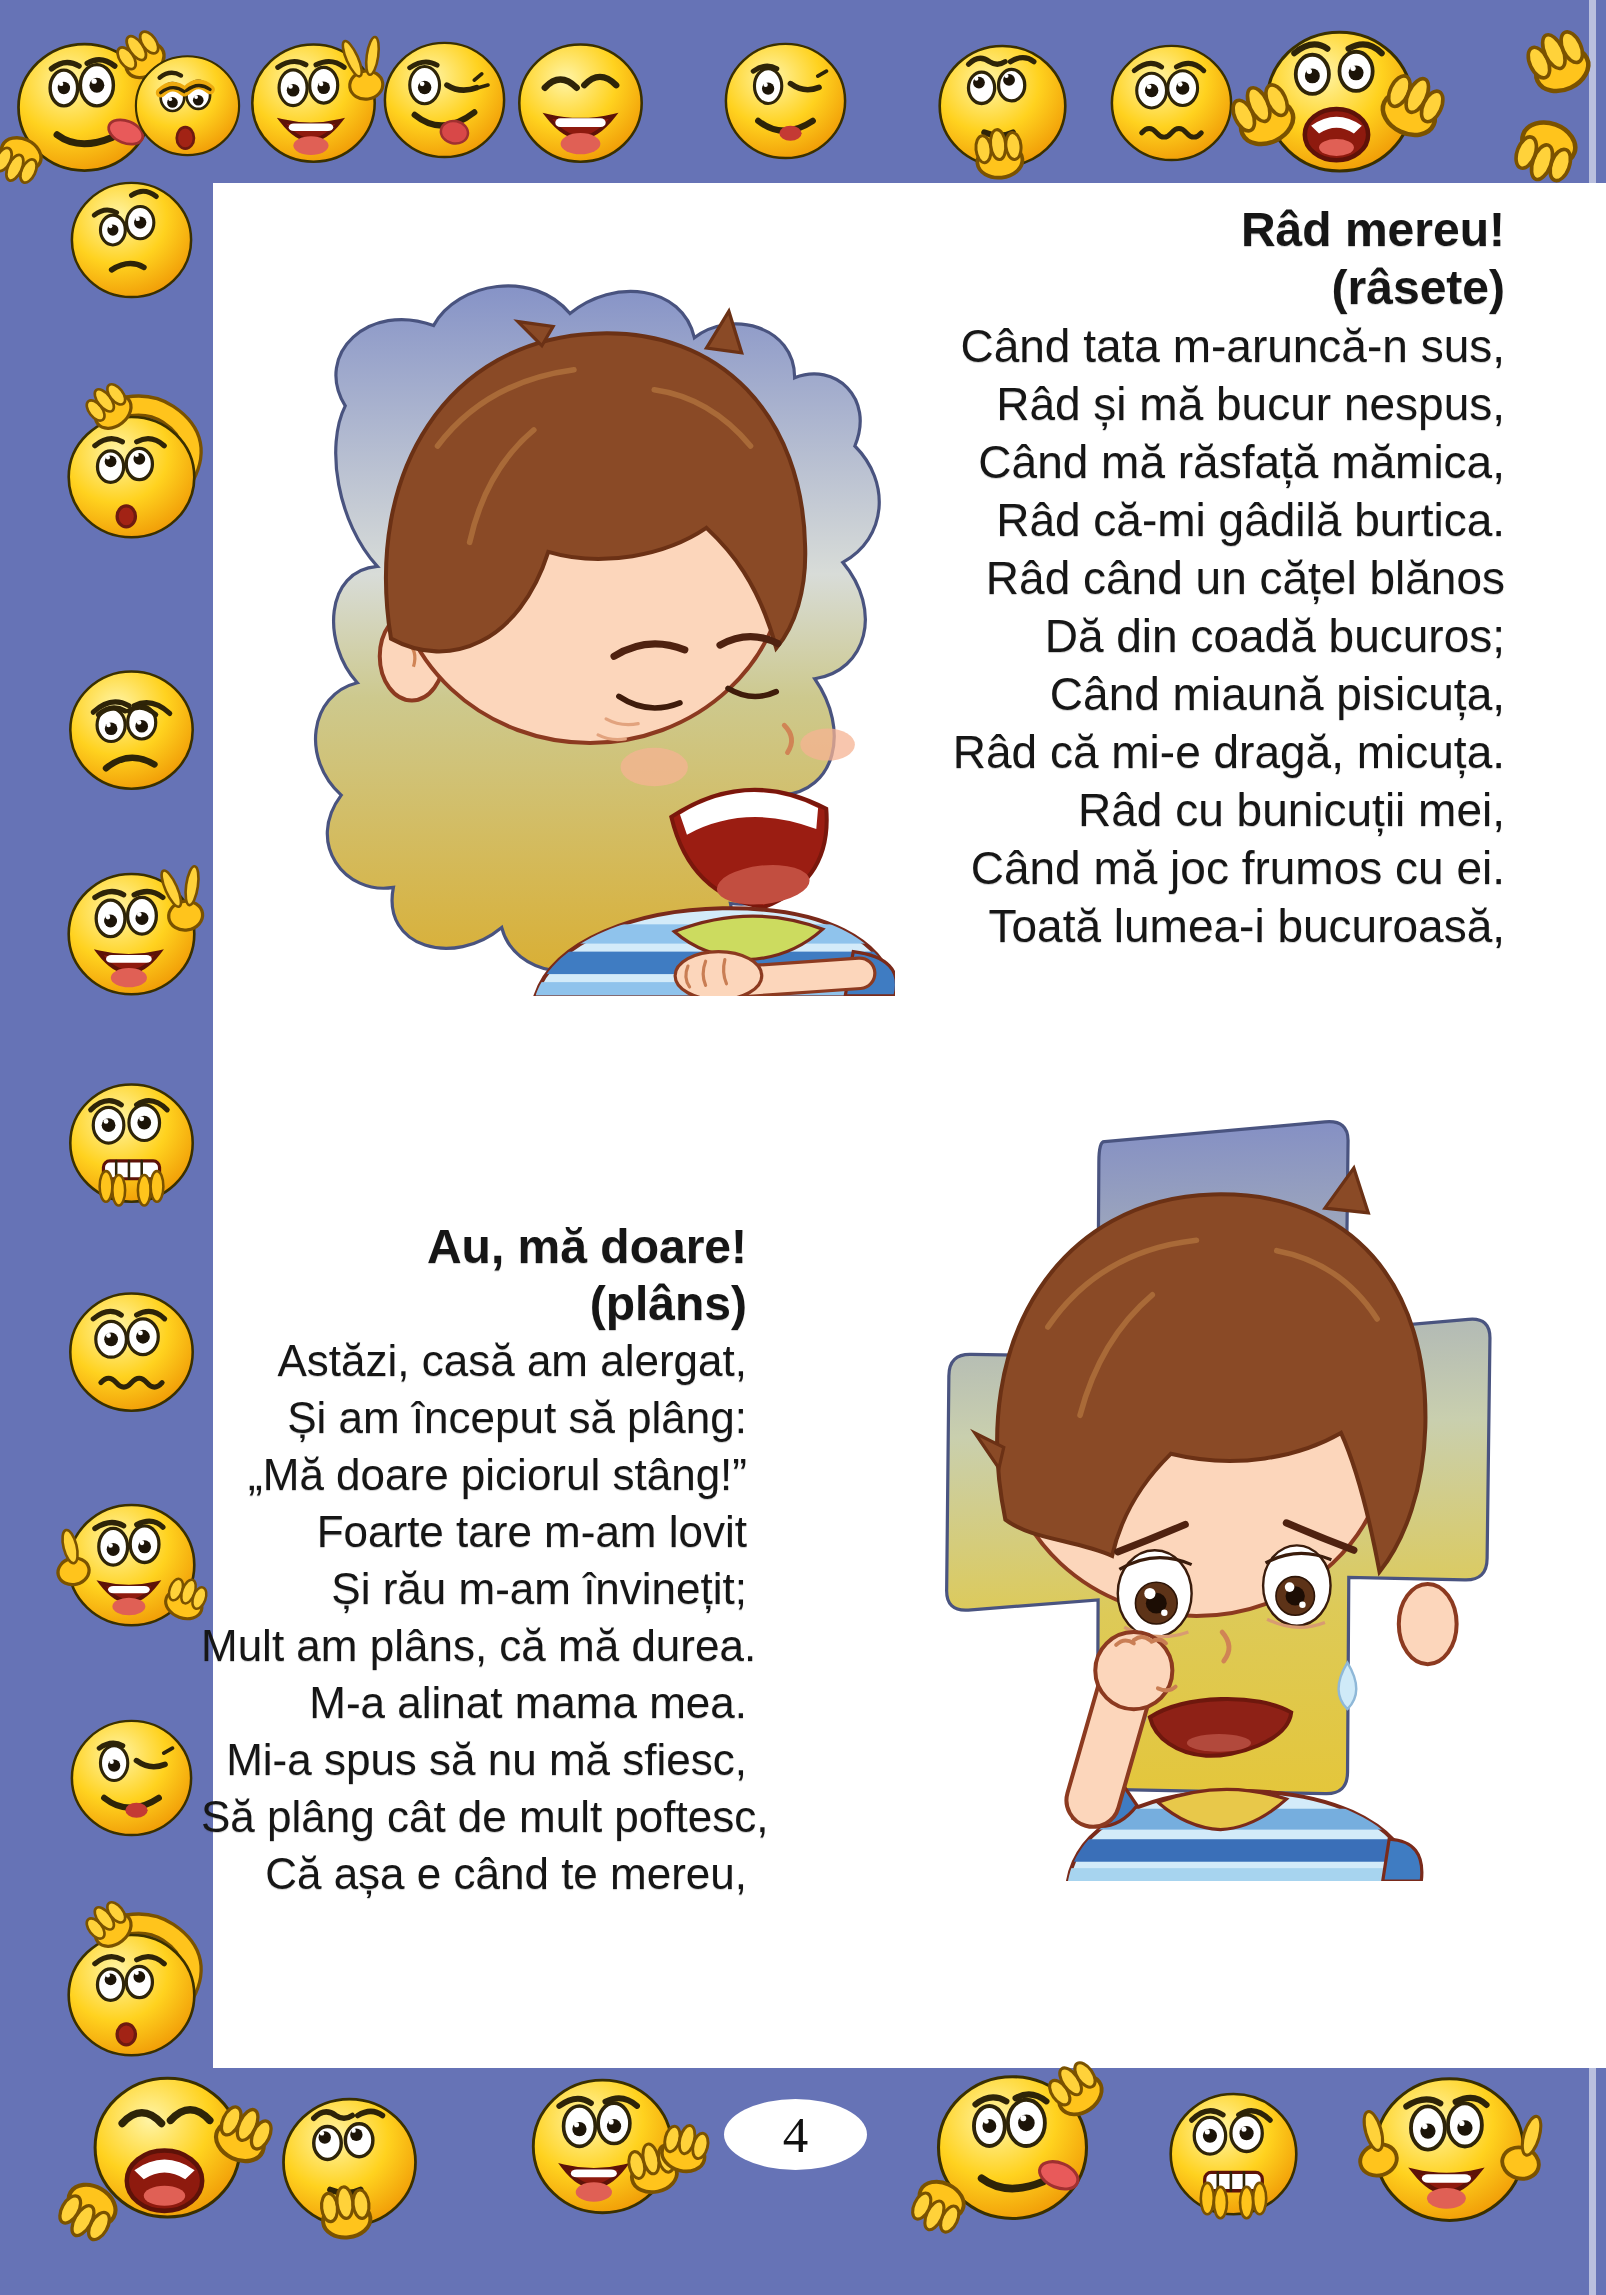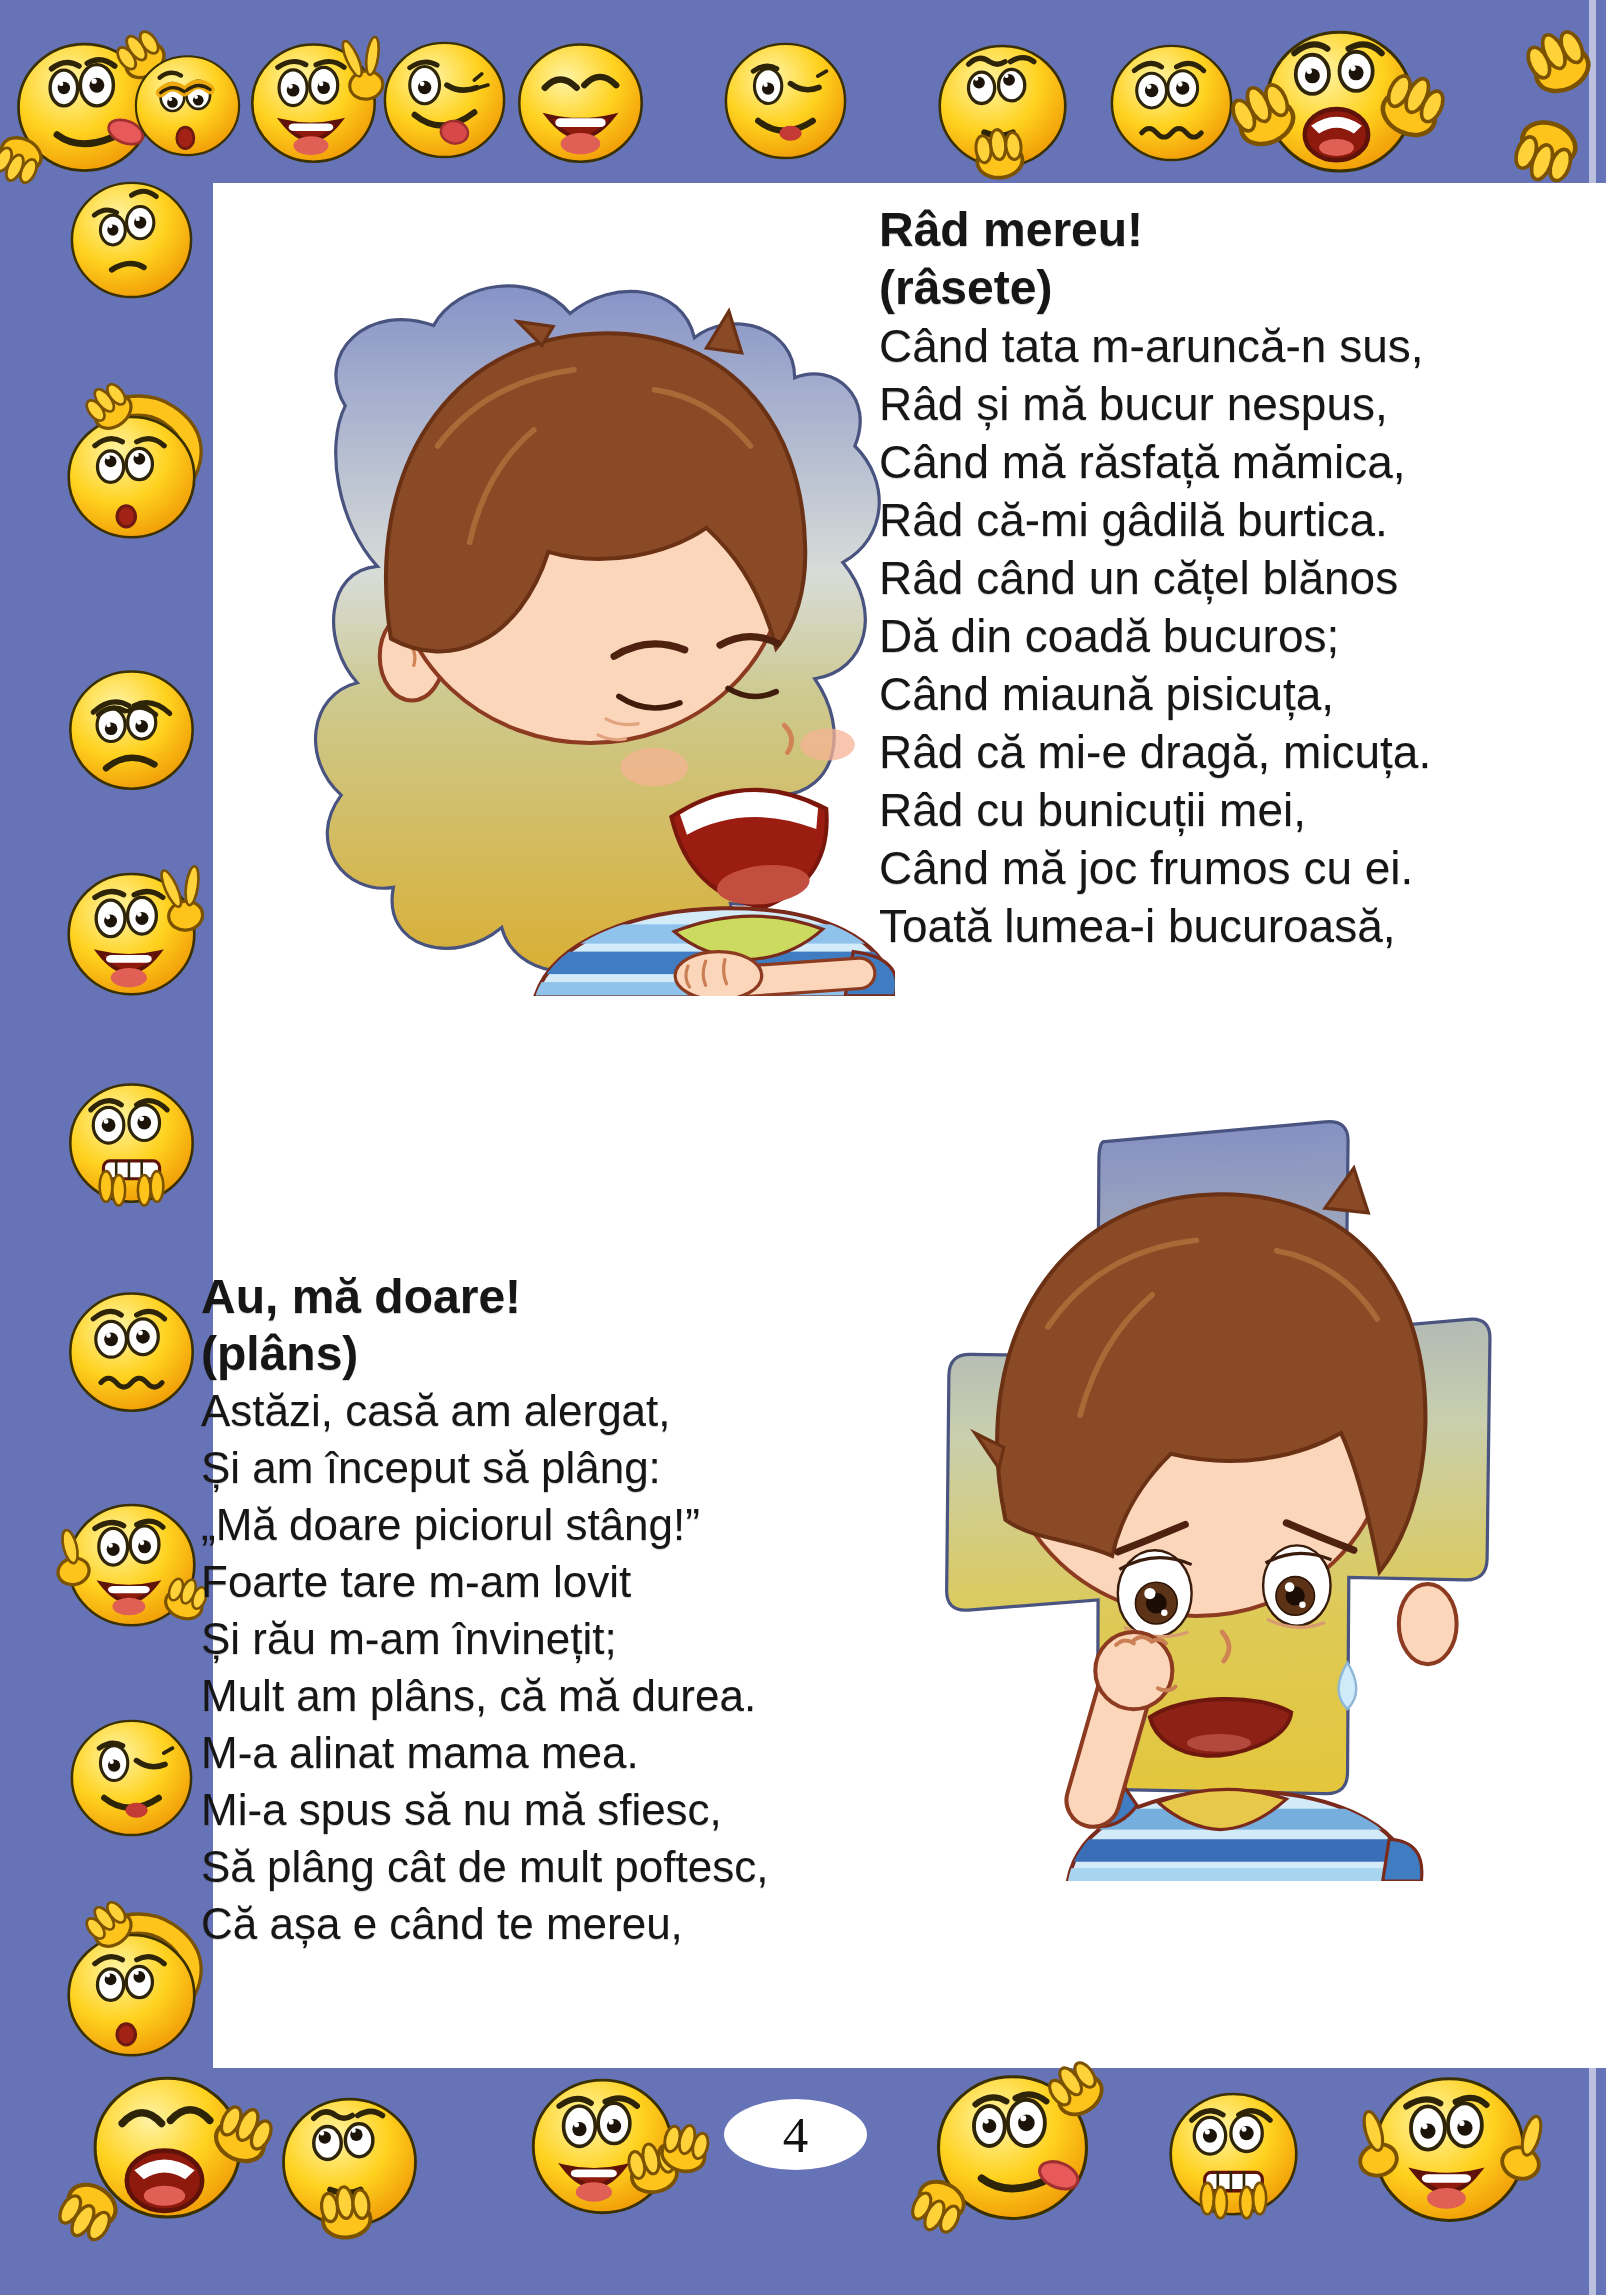--- a/index.html
+++ b/index.html
@@ -6,26 +6,26 @@
   .page{position:relative;width:1606px;height:2295px;background:#ffffff;overflow:hidden;
         font-family:"Liberation Sans", sans-serif;}
   .band{position:absolute;background:#6673b6;}
   .band-top{left:0;top:0;width:1606px;height:183px;}
   .band-left{left:0;top:183px;width:213px;height:1885px;}
   .band-bottom{left:0;top:2068px;width:1606px;height:227px;}
   .edge-line{position:absolute;left:1589px;top:0;width:7.2px;height:2295px;
              background:rgba(255,255,255,.55);}
   .emoji{position:absolute;}
   .emoji svg{overflow:visible;display:block;width:100%;height:100%;}
-  .poem{position:absolute;text-align:left;color:#161616;
+  .poem{position:absolute;text-align:right;color:#161616;
         font-size:46px;line-height:58px;text-shadow:0 0.8px 0.8px rgba(60,60,60,.25);}
   .poem .line{white-space:nowrap;}
   .poem-title,.poem-subtitle{font-weight:bold;font-size:48px;white-space:nowrap;}
   .poem-laughter{left:879px;top:201px;width:626px;}
-  .poem-crying{left:201px;top:1268px;width:546px;font-size:44px;line-height:57px;}
+  .poem-crying{left:201px;top:1218px;width:546px;font-size:44px;line-height:57px;}
   .illo{position:absolute;}
   .page-oval{position:absolute;left:724px;top:2099px;width:143px;height:71px;
              background:#ffffff;border-radius:50%;display:flex;align-items:center;justify-content:center;}
   .page-num{font-family:"Liberation Serif", serif;font-size:51px;color:#111;}
 </style>
 </head>
 <body>
 
 <div class="page">
 

